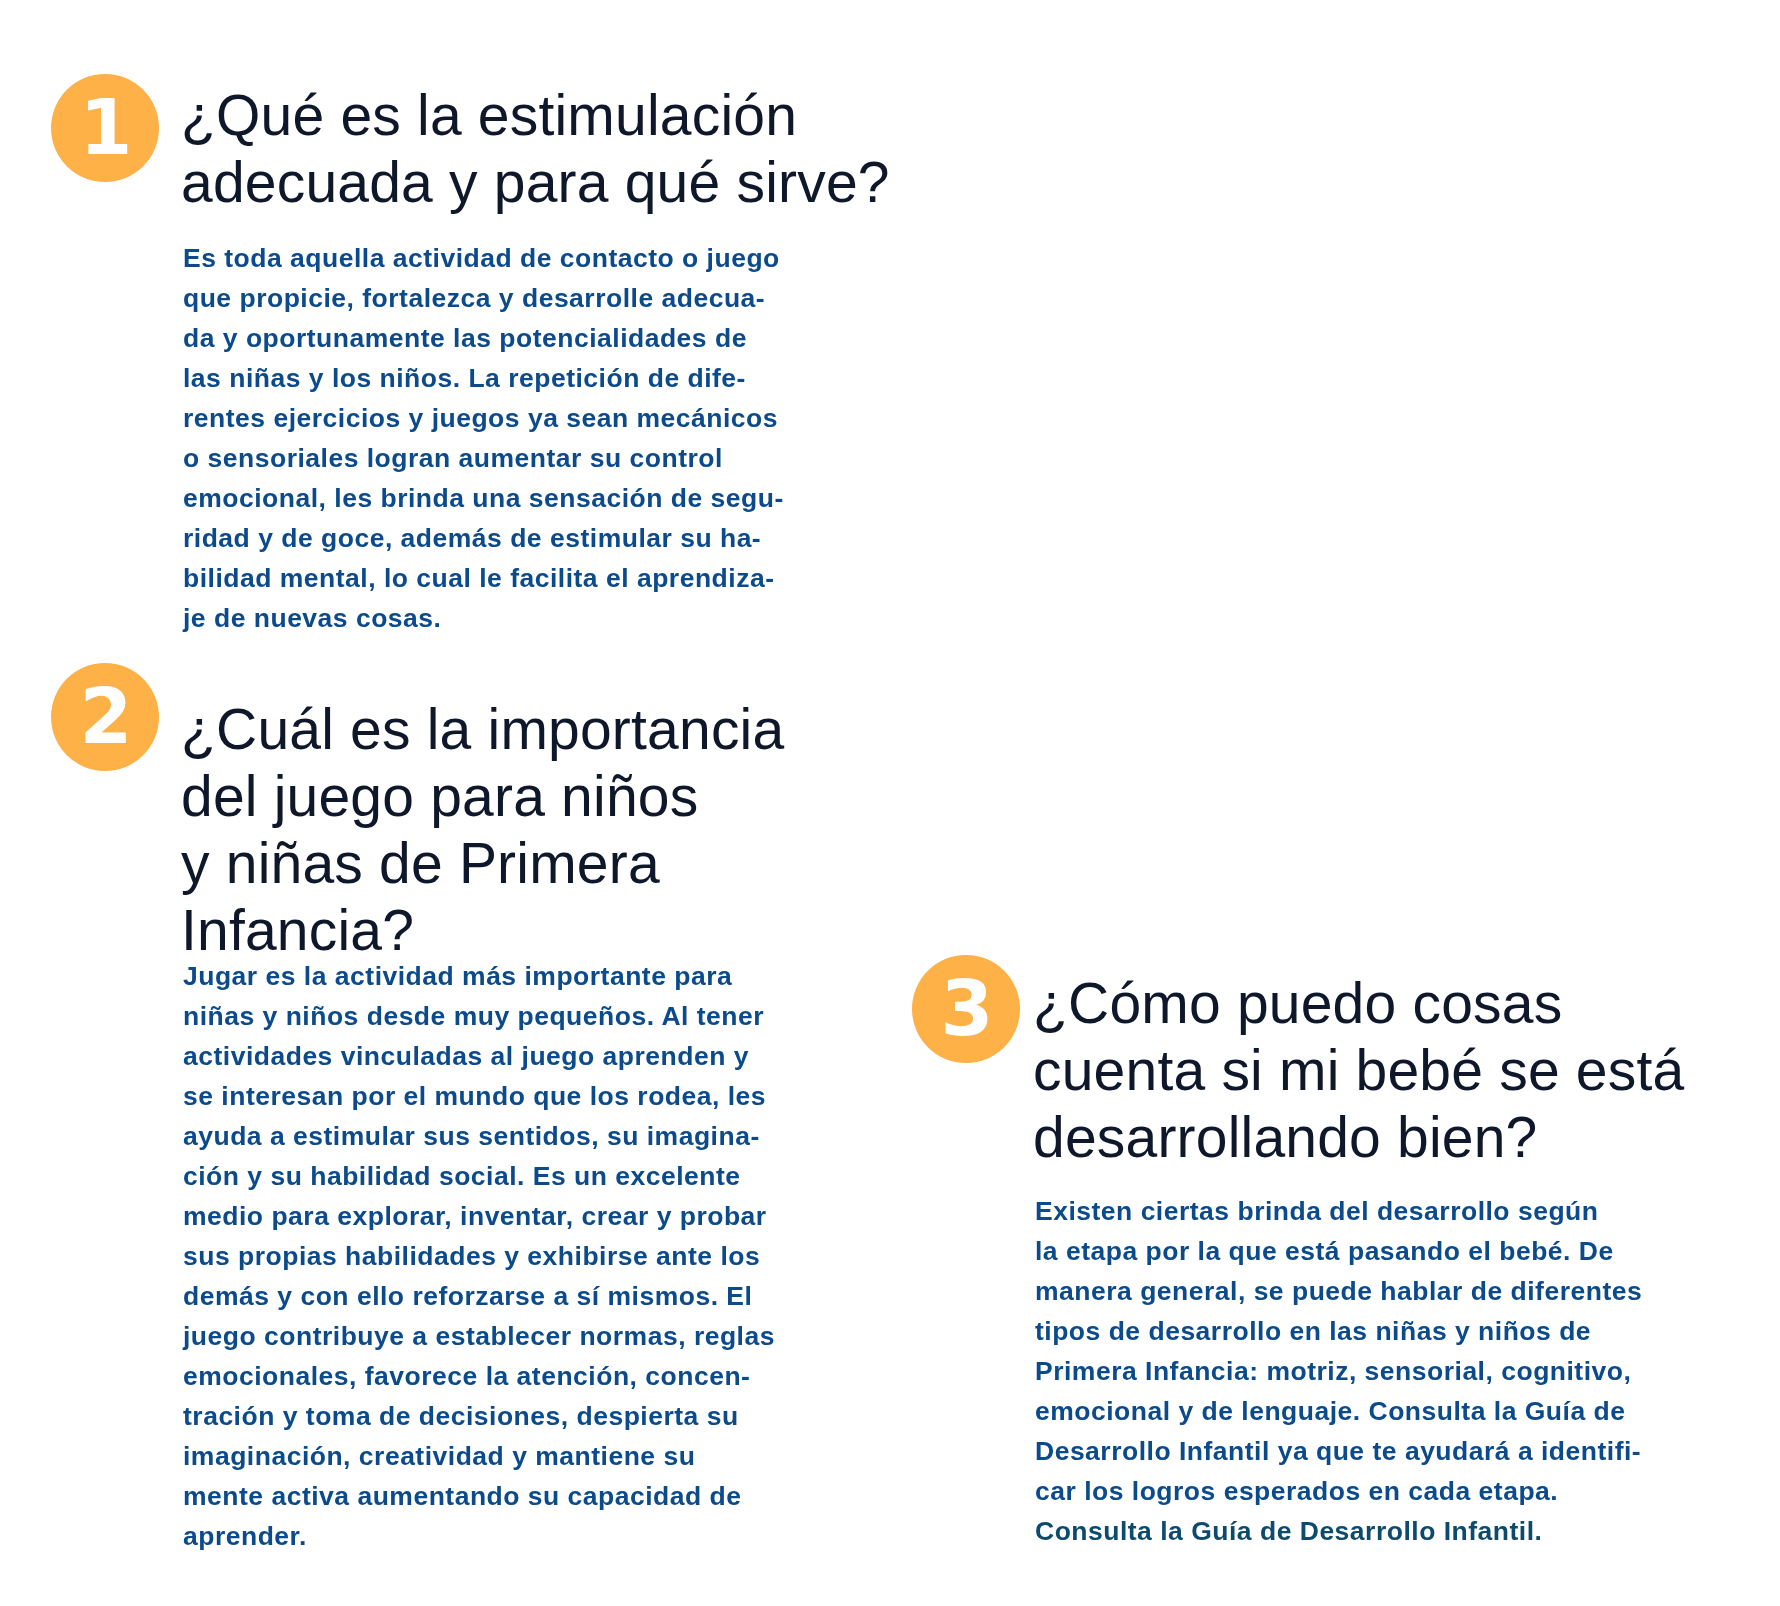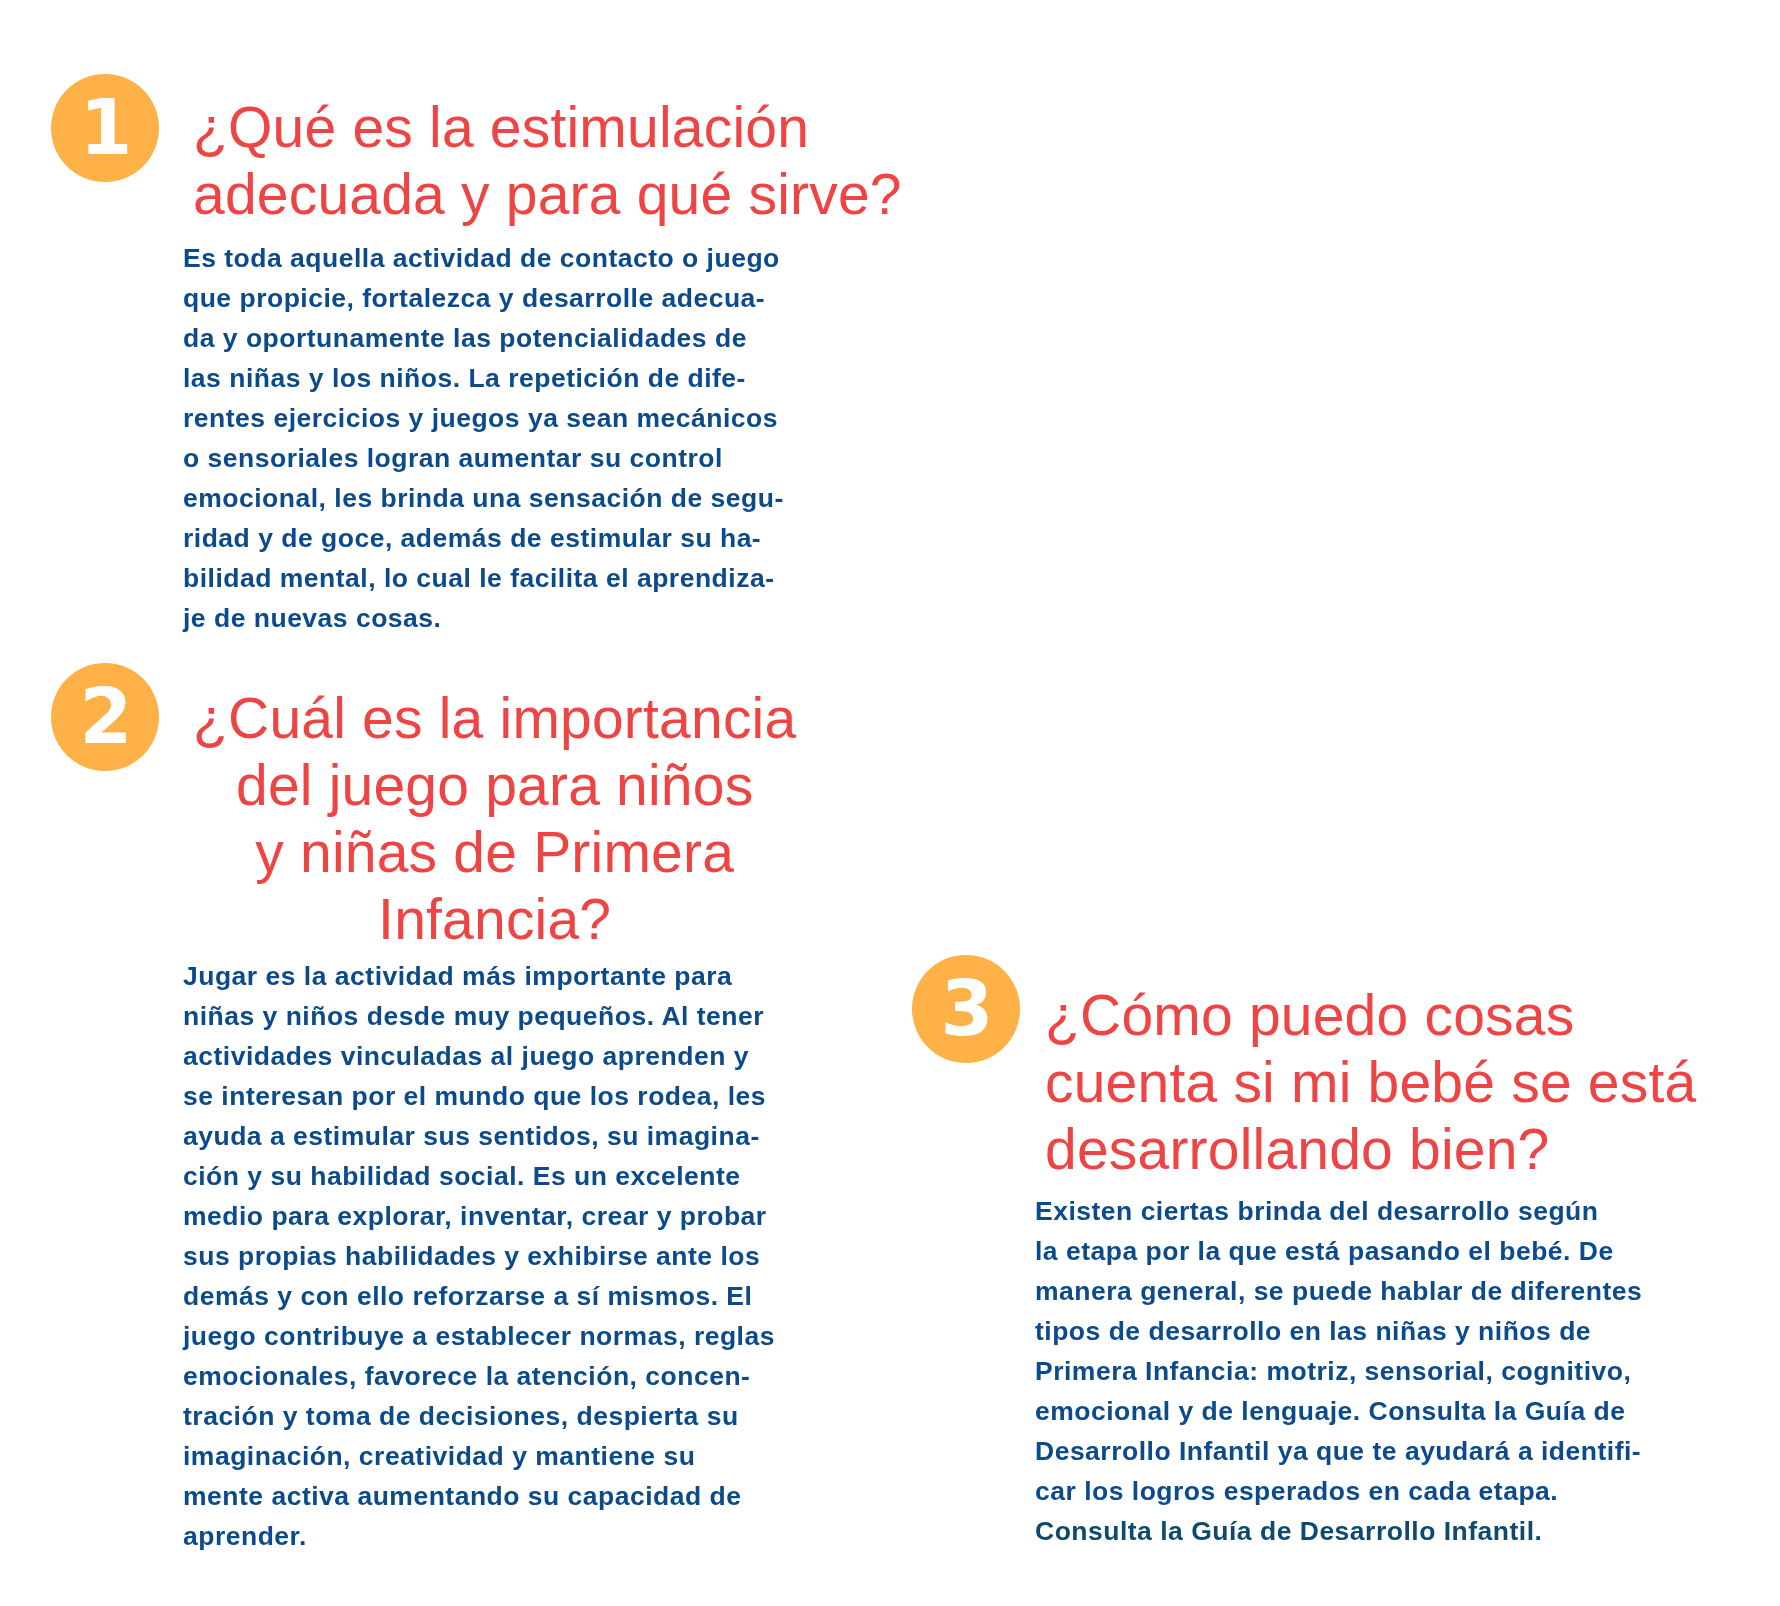--- a/index.html
+++ b/index.html
@@ -9,21 +9,21 @@
     }
     .section { position: absolute; }
     .num-circle {
       position: absolute; width: 108px; height: 108px; border-radius: 50%;
       background: #FDB147; color: #ffffff;
       font-family: "DejaVu Sans", sans-serif; font-weight: bold;
       font-size: 76px; line-height: 108px; text-align: center;
       letter-spacing: -2px;
     }
     .heading {
-      position: absolute; margin: 12px; color: #ef4444;
+      position: absolute; margin: 0; color: #0f172a;
       font-family: "Liberation Sans", sans-serif; font-weight: normal;
       font-size: 57px; line-height: 67px; letter-spacing: 0.2px;
       white-space: nowrap;
     }
     .heading .line { display: block; }
     .body-text {
       position: absolute; margin: 0; color: #0B4A8B;
       font-family: "Liberation Sans", sans-serif; font-weight: bold;
       font-size: 26.5px; line-height: 40px; letter-spacing: 0.5px;
       white-space: nowrap;
@@ -51,21 +51,21 @@
     <span class="line">o sensoriales logran aumentar su control</span>
     <span class="line">emocional, les brinda una sensación de segu-</span>
     <span class="line">ridad y de goce, además de estimular su ha-</span>
     <span class="line">bilidad mental, lo cual le facilita el aprendiza-</span>
     <span class="line">je de nuevas cosas.</span>
   </p>
 </div>
 
 <div class="section" style="left:0;top:0;">
   <div class="num-circle" style="left:51px;top:663px;">2</div>
-  <h2 class="heading" style="left:181px;top:673px;text-align:center;">
+  <h2 class="heading" style="left:181px;top:696px;">
     <span class="line">¿Cuál es la importancia</span>
     <span class="line">del juego para niños</span>
     <span class="line">y niñas de Primera</span>
     <span class="line">Infancia?</span>
   </h2>
   <p class="body-text" style="left:183px;top:956px;">
     <span class="line">Jugar es la actividad más importante para</span>
     <span class="line">niñas y niños desde muy pequeños. Al tener</span>
     <span class="line">actividades vinculadas al juego aprenden y</span>
     <span class="line">se interesan por el mundo que los rodea, les</span>

